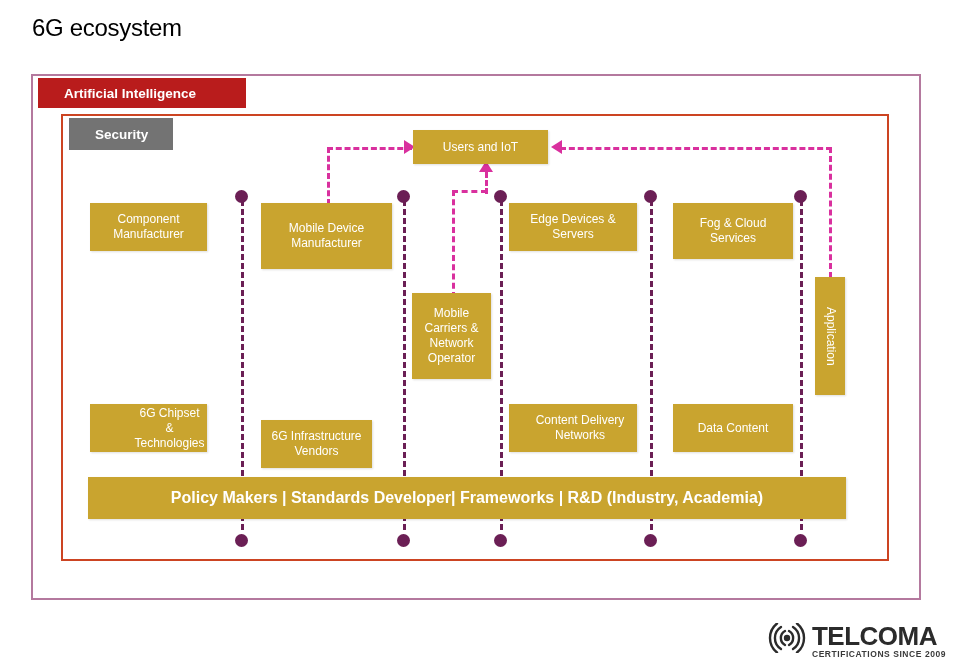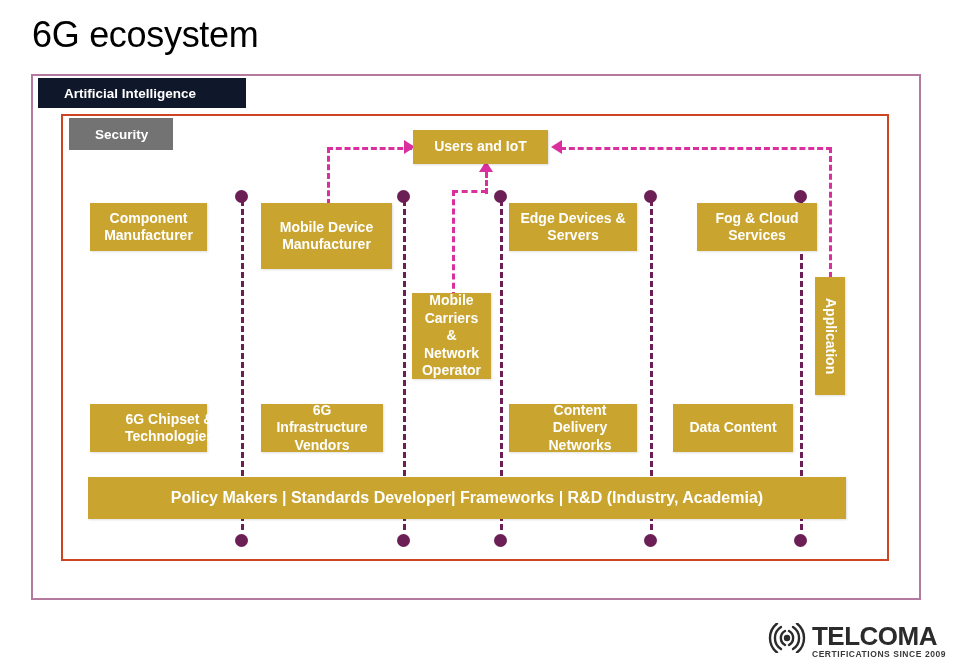--- a/index.html
+++ b/index.html
@@ -13,21 +13,21 @@
     position: relative;
     font-family: "Liberation Sans", sans-serif;
     overflow: hidden;
   }
 
   
   #page-title {
     position: absolute;
     left: 32px;
     top: 14px;
-    font-size: 36px;
+    font-size: 24px;
     font-weight: 500;
     color: #000000;
     letter-spacing: -0.3px;
     white-space: nowrap;
   }
 
   
   #ai-frame {
     position: absolute;
     left: 31px;
@@ -59,21 +59,21 @@
     align-items: center;
     padding-left: 26px;
     box-sizing: border-box;
     z-index: 6;
   }
   #ai-tag {
     left: 38px;
     top: 78px;
     width: 208px;
     height: 30px;
-    background: #0f172a;
+    background: #b91c1c;
   }
   #security-tag {
     left: 69px;
     top: 118px;
     width: 104px;
     height: 32px;
     background: #737373;
   }
 
   
@@ -90,22 +90,22 @@
     border-radius: 50%;
     background: #6b1f55;
     z-index: 3;
   }
 
   
   .node {
     position: absolute;
     background: #c9a42f;
     color: #ffffff;
-    font-size: 14px;
-    font-weight: 700;
+    font-size: 12px;
+    font-weight: 400;
     line-height: 1.25;
     display: flex;
     align-items: center;
     justify-content: center;
     text-align: center;
     box-sizing: border-box;
     padding: 3px 6px;
     z-index: 5;
     box-shadow: 1px 1px 2px rgba(0,0,0,0.13);
   }
@@ -226,29 +226,29 @@
 <div class="arrow arrow-left" style="left:551px; top:140px;"></div>
 
 <div class="node" style="left:413px; top:130px; width:135px; height:34px;">Users and IoT</div>
 
 <div class="node" style="left:90px; top:203px; width:117px; height:48px;text-align:center;">Component Manufacturer</div>
 
 <div class="node" style="left:261px; top:203px; width:131px; height:66px;">Mobile Device Manufacturer</div>
 
 <div class="node" style="left:509px; top:203px; width:128px; height:48px;">Edge Devices &amp; Servers</div>
 
-<div class="node" style="left:673px; top:203px; width:120px; height:48px;margin-left:24px;">Fog &amp; Cloud Services</div>
+<div class="node" style="left:673px; top:203px; width:120px; height:56px;">Fog &amp; Cloud Services</div>
 
 <div class="node" style="left:412px; top:293px; width:79px; height:86px;">Mobile Carriers &amp; Network Operator</div>
 
 <div class="node vertical-text" style="left:815px; top:277px; width:30px; height:118px;">Application</div>
 
 <div class="node" style="left:90px; top:404px; width:117px; height:48px;padding-left:48px;">6G Chipset &amp; Technologies</div>
 
-<div class="node" style="left:261px; top:404px; width:122px; height:48px;">6G Infrastructure Vendors</div>
+<div class="node" style="left:261px; top:420px; width:111px; height:48px;">6G Infrastructure Vendors</div>
 
 <div class="node" style="left:509px; top:404px; width:128px; height:48px;padding-left:20px;">Content Delivery Networks</div>
 
 <div class="node" style="left:673px; top:404px; width:120px; height:48px;">Data Content</div>
 
 <div class="node" id="bottom-bar" style="left:88px; top:477px; width:758px; height:42px;">Policy Makers | Standards Developer| Frameworks | R&amp;D (Industry, Academia)</div>
 
 <div id="footer-logo">
   <span>
     <svg width="46" height="30" viewBox="0 0 46 30" aria-hidden="true">

